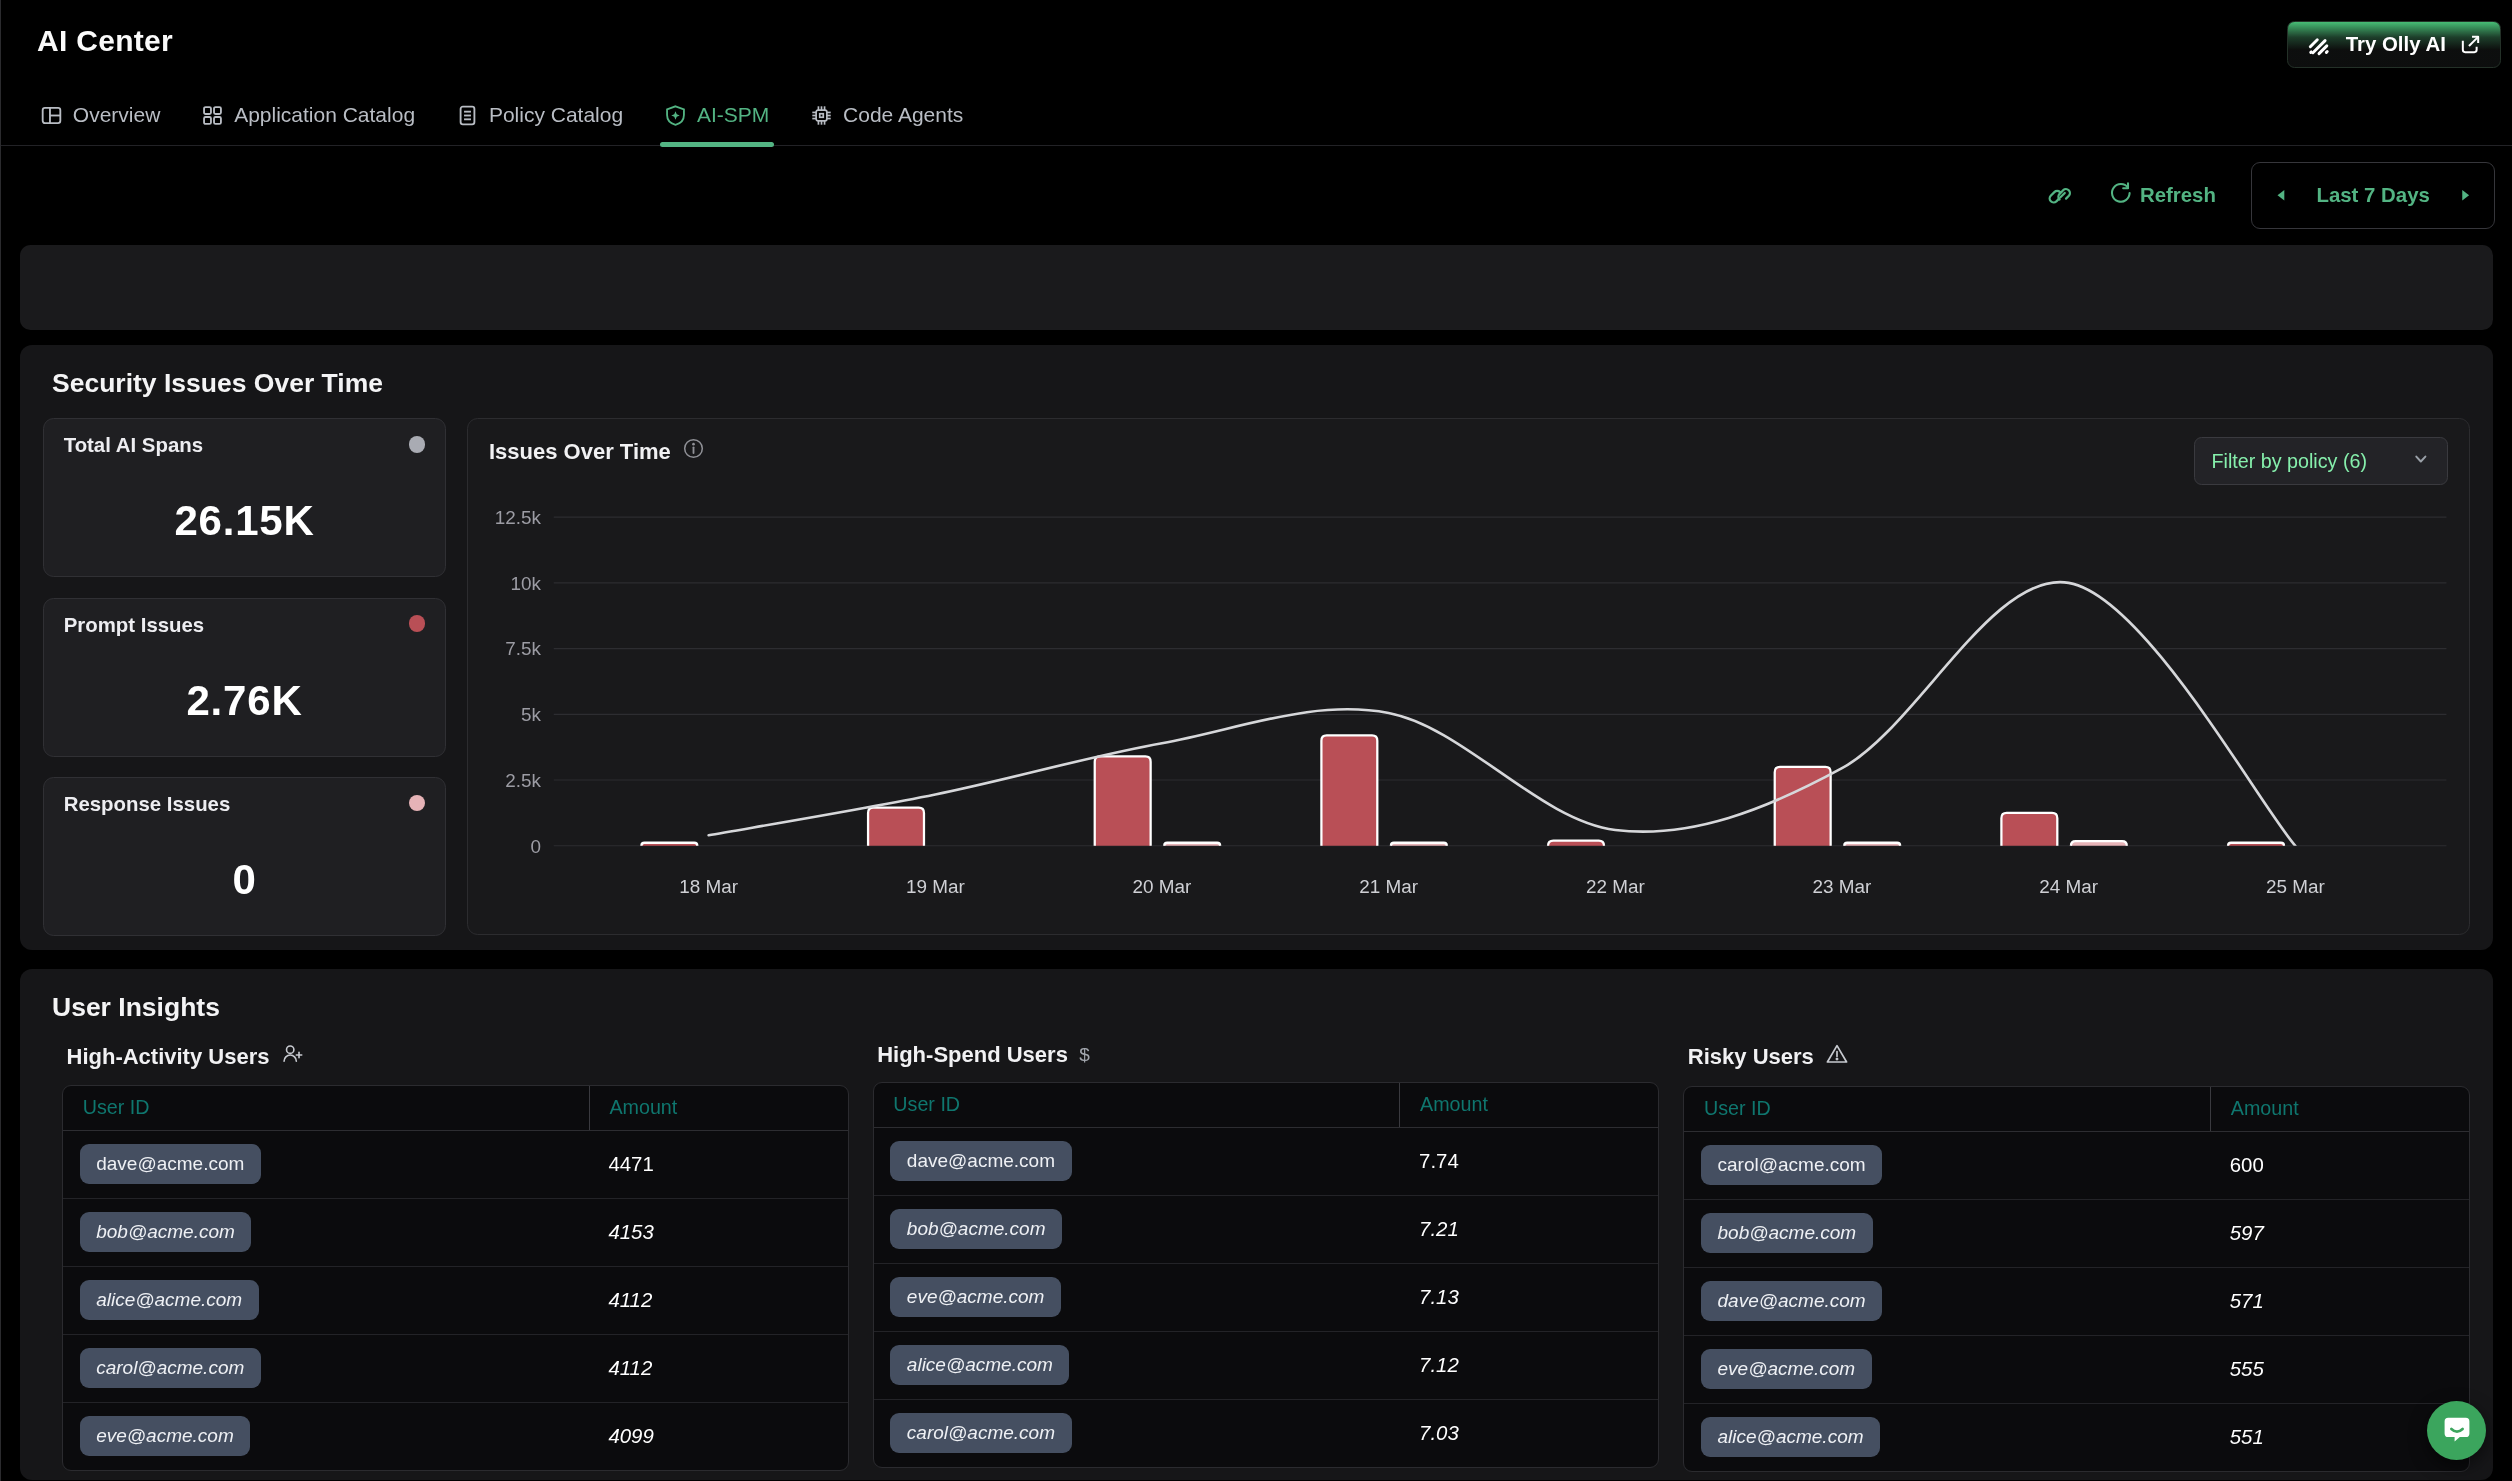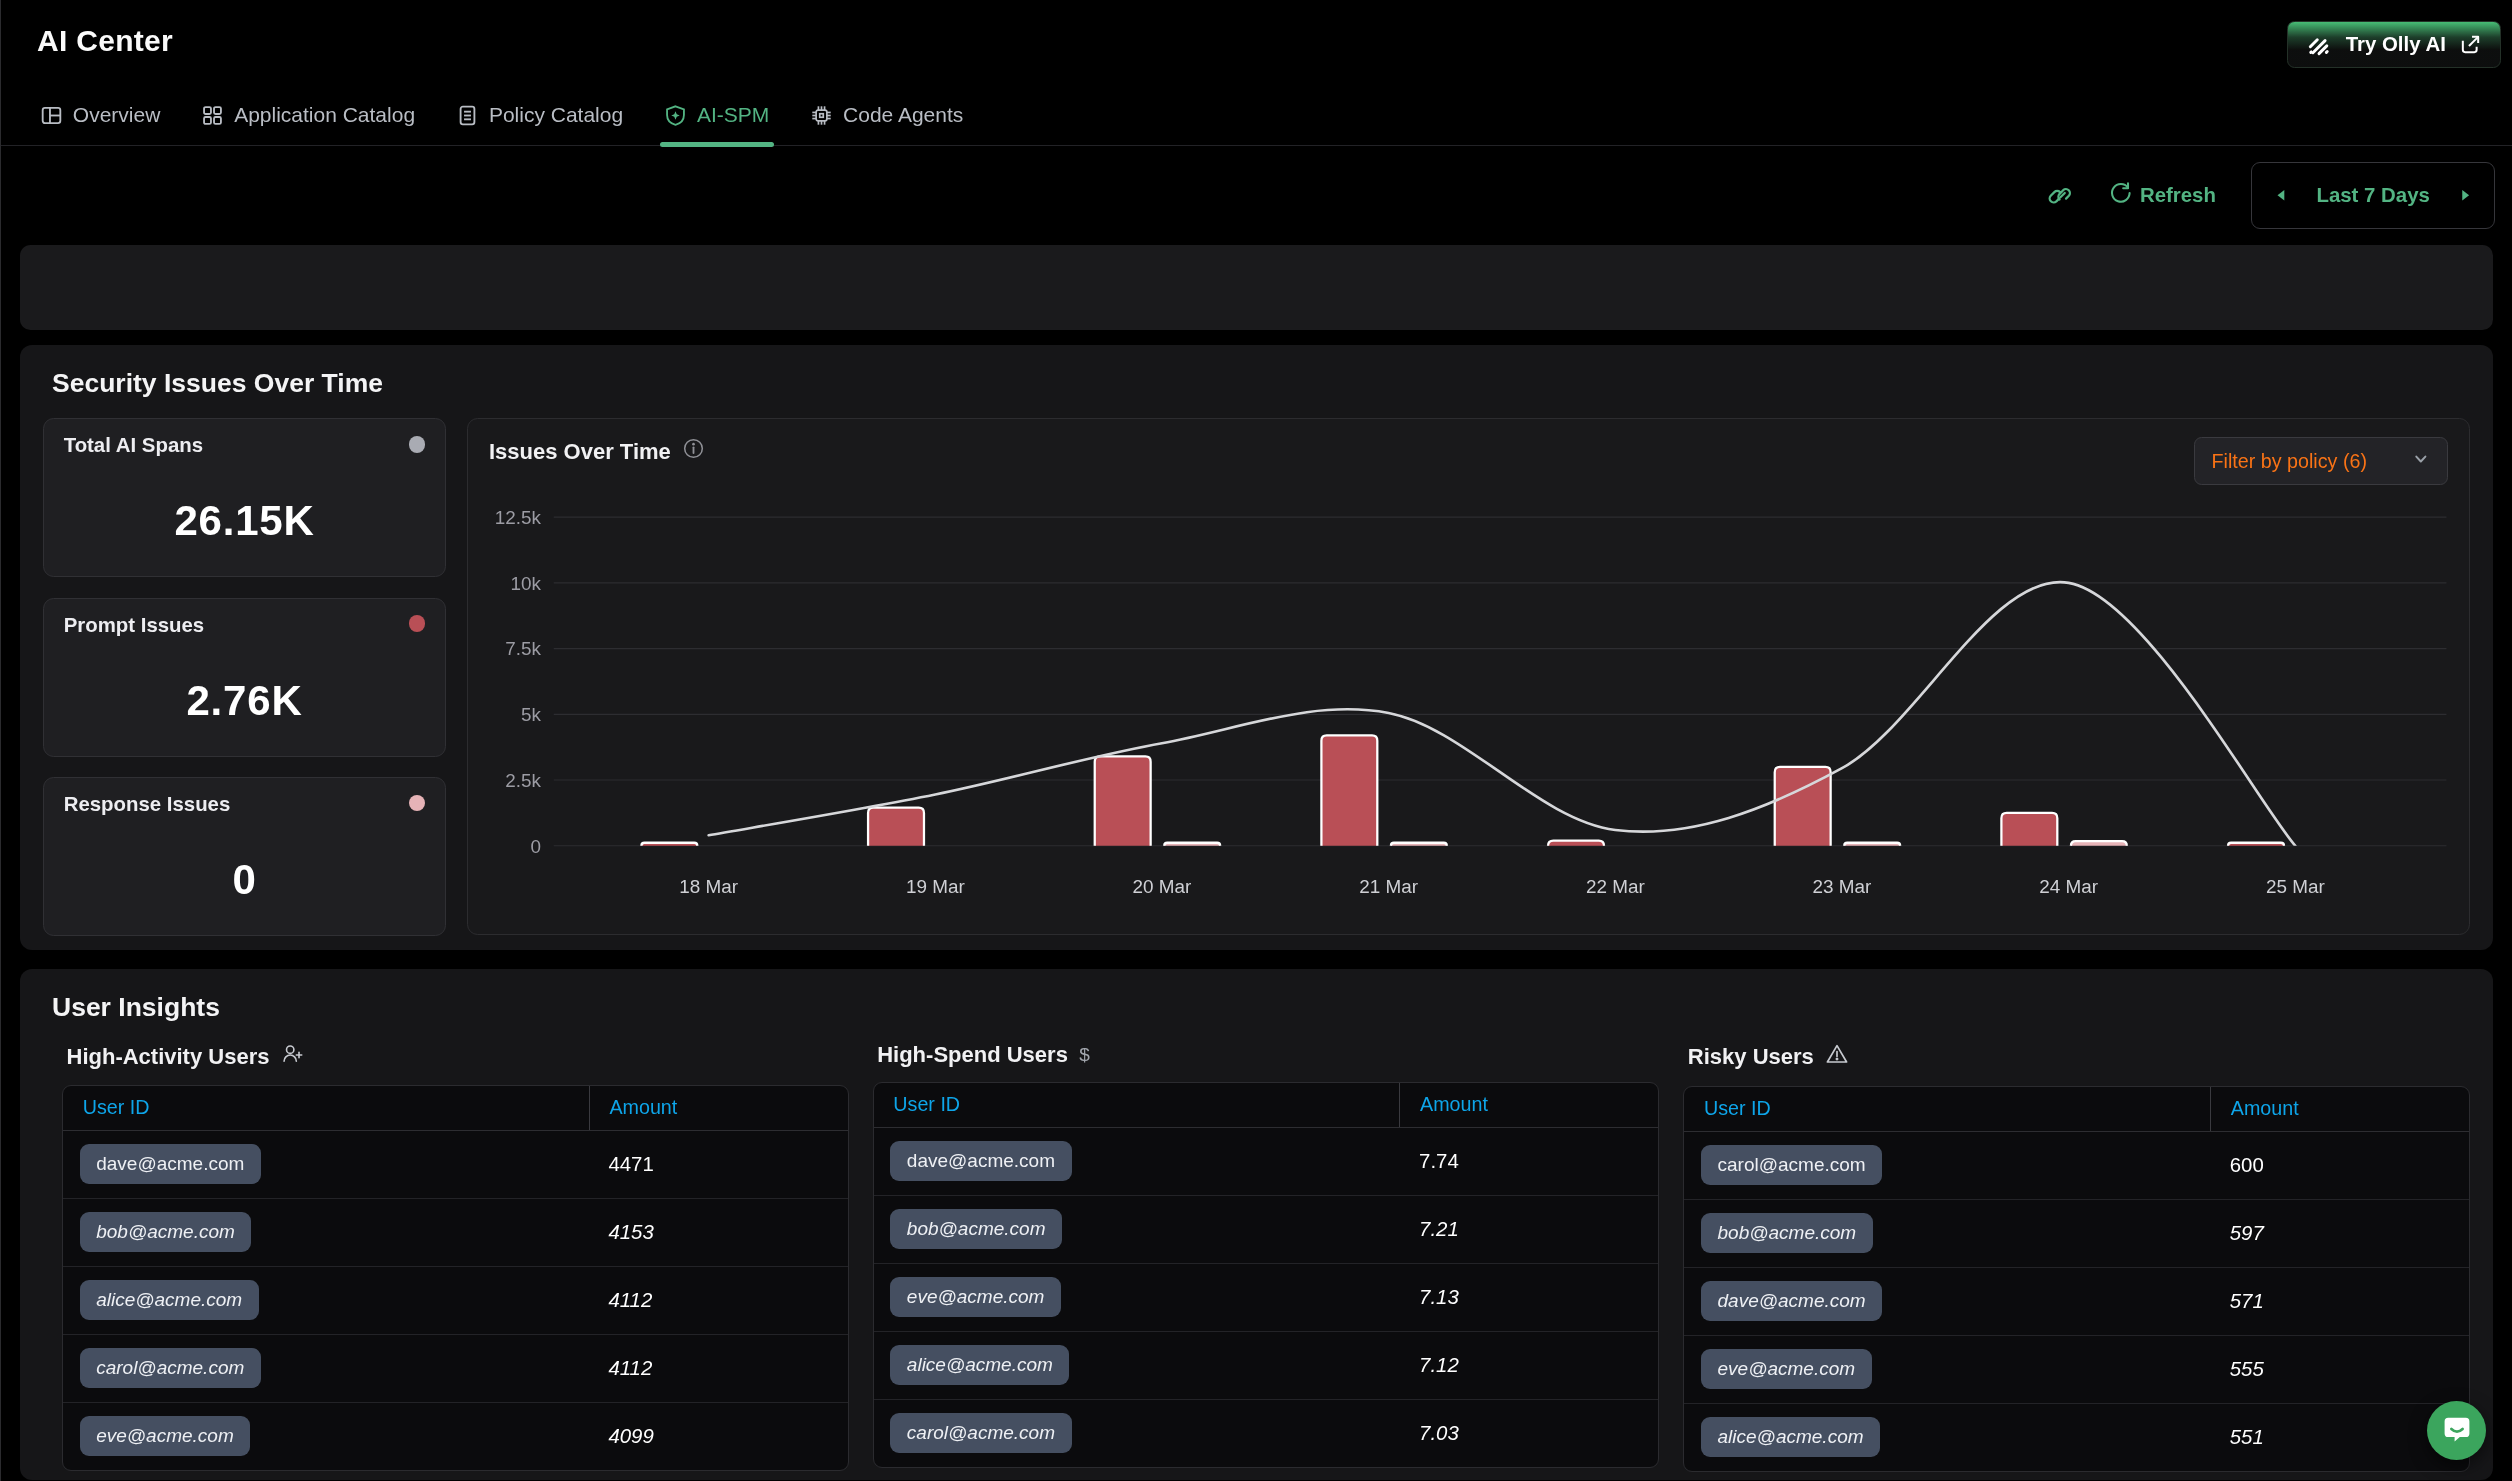--- a/index.html
+++ b/index.html
@@ -45,33 +45,33 @@
   .stat-label{font-size:20.4px;font-weight:700;color:#ededf1;}
   .stat-dot{position:absolute;top:16.6px;right:19.7px;width:16.6px;height:16.6px;border-radius:50%;}
   .stat-value{text-align:center;font-size:42px;font-weight:700;color:#fff;margin-top:40px;letter-spacing:0.8px;}
 
   .chart-card{flex:1;height:517px;background:#19191b;border:1.5px solid #2c2c2f;border-radius:10.6px;
               padding:18px 0 0 21px;box-sizing:border-box;display:flex;flex-direction:column;}
   .chart-head{display:flex;justify-content:space-between;align-items:flex-start;padding-right:21px;}
   .chart-title{display:flex;align-items:center;gap:11.3px;font-size:22px;font-weight:700;color:#f1f1f3;}
   .filter{display:flex;align-items:center;justify-content:space-between;width:254px;height:48px;
           padding:0 16.6px;border:1.5px solid #3a3a3f;border-radius:7.6px;background:#232327;
-          font-size:19.7px;color:#f97316;cursor:pointer;box-sizing:border-box;}
+          font-size:19.7px;color:#86efac;cursor:pointer;box-sizing:border-box;}
   #chart{width:1964px;height:408px;margin-top:16.6px;display:block;}
 
   
   .insights{margin-top:19px;height:511px;}
   .tables{display:flex;gap:24px;padding-left:19px;}
   .tblock{flex:1;min-width:0;}
   .tblock-head{display:flex;align-items:center;gap:11.3px;font-size:22px;font-weight:700;color:#f1f1f3;
                margin:0 0 13.6px 4.5px;}
   .dollar{color:#a3a7ae;font-size:19px;font-weight:400;}
   .table{background:#0b0b0d;border:1.5px solid #2b2b2f;border-radius:9px;overflow:hidden;}
   .thead{display:grid;grid-template-columns:67% 33%;height:44px;align-items:center;
-         border-bottom:1.5px solid #2d2d31;color:#0ea5e9;font-size:19.7px;}
+         border-bottom:1.5px solid #2d2d31;color:#0f766e;font-size:19.7px;}
   .th{padding-left:19.7px;}
   .th+.th{border-left:1.5px solid #3a3a3f;height:44px;display:flex;align-items:center;box-sizing:border-box;}
   .trow{display:grid;grid-template-columns:67% 33%;align-items:center;height:67px;}
   .trow+.trow{border-top:1.5px solid #232327;font-style:italic;}
   .pill{display:inline-block;margin-left:16.6px;background:#454f61;color:#eef0f4;font-size:19px;
         padding:9px 16.6px;border-radius:9px;}
   .amount{font-size:20.4px;color:#fff;padding-left:19.7px;}
 
   .chat{position:absolute;right:26px;bottom:21px;width:59px;height:59px;border-radius:50%;
         background:#3ba55d;display:flex;align-items:center;justify-content:center;cursor:pointer;

